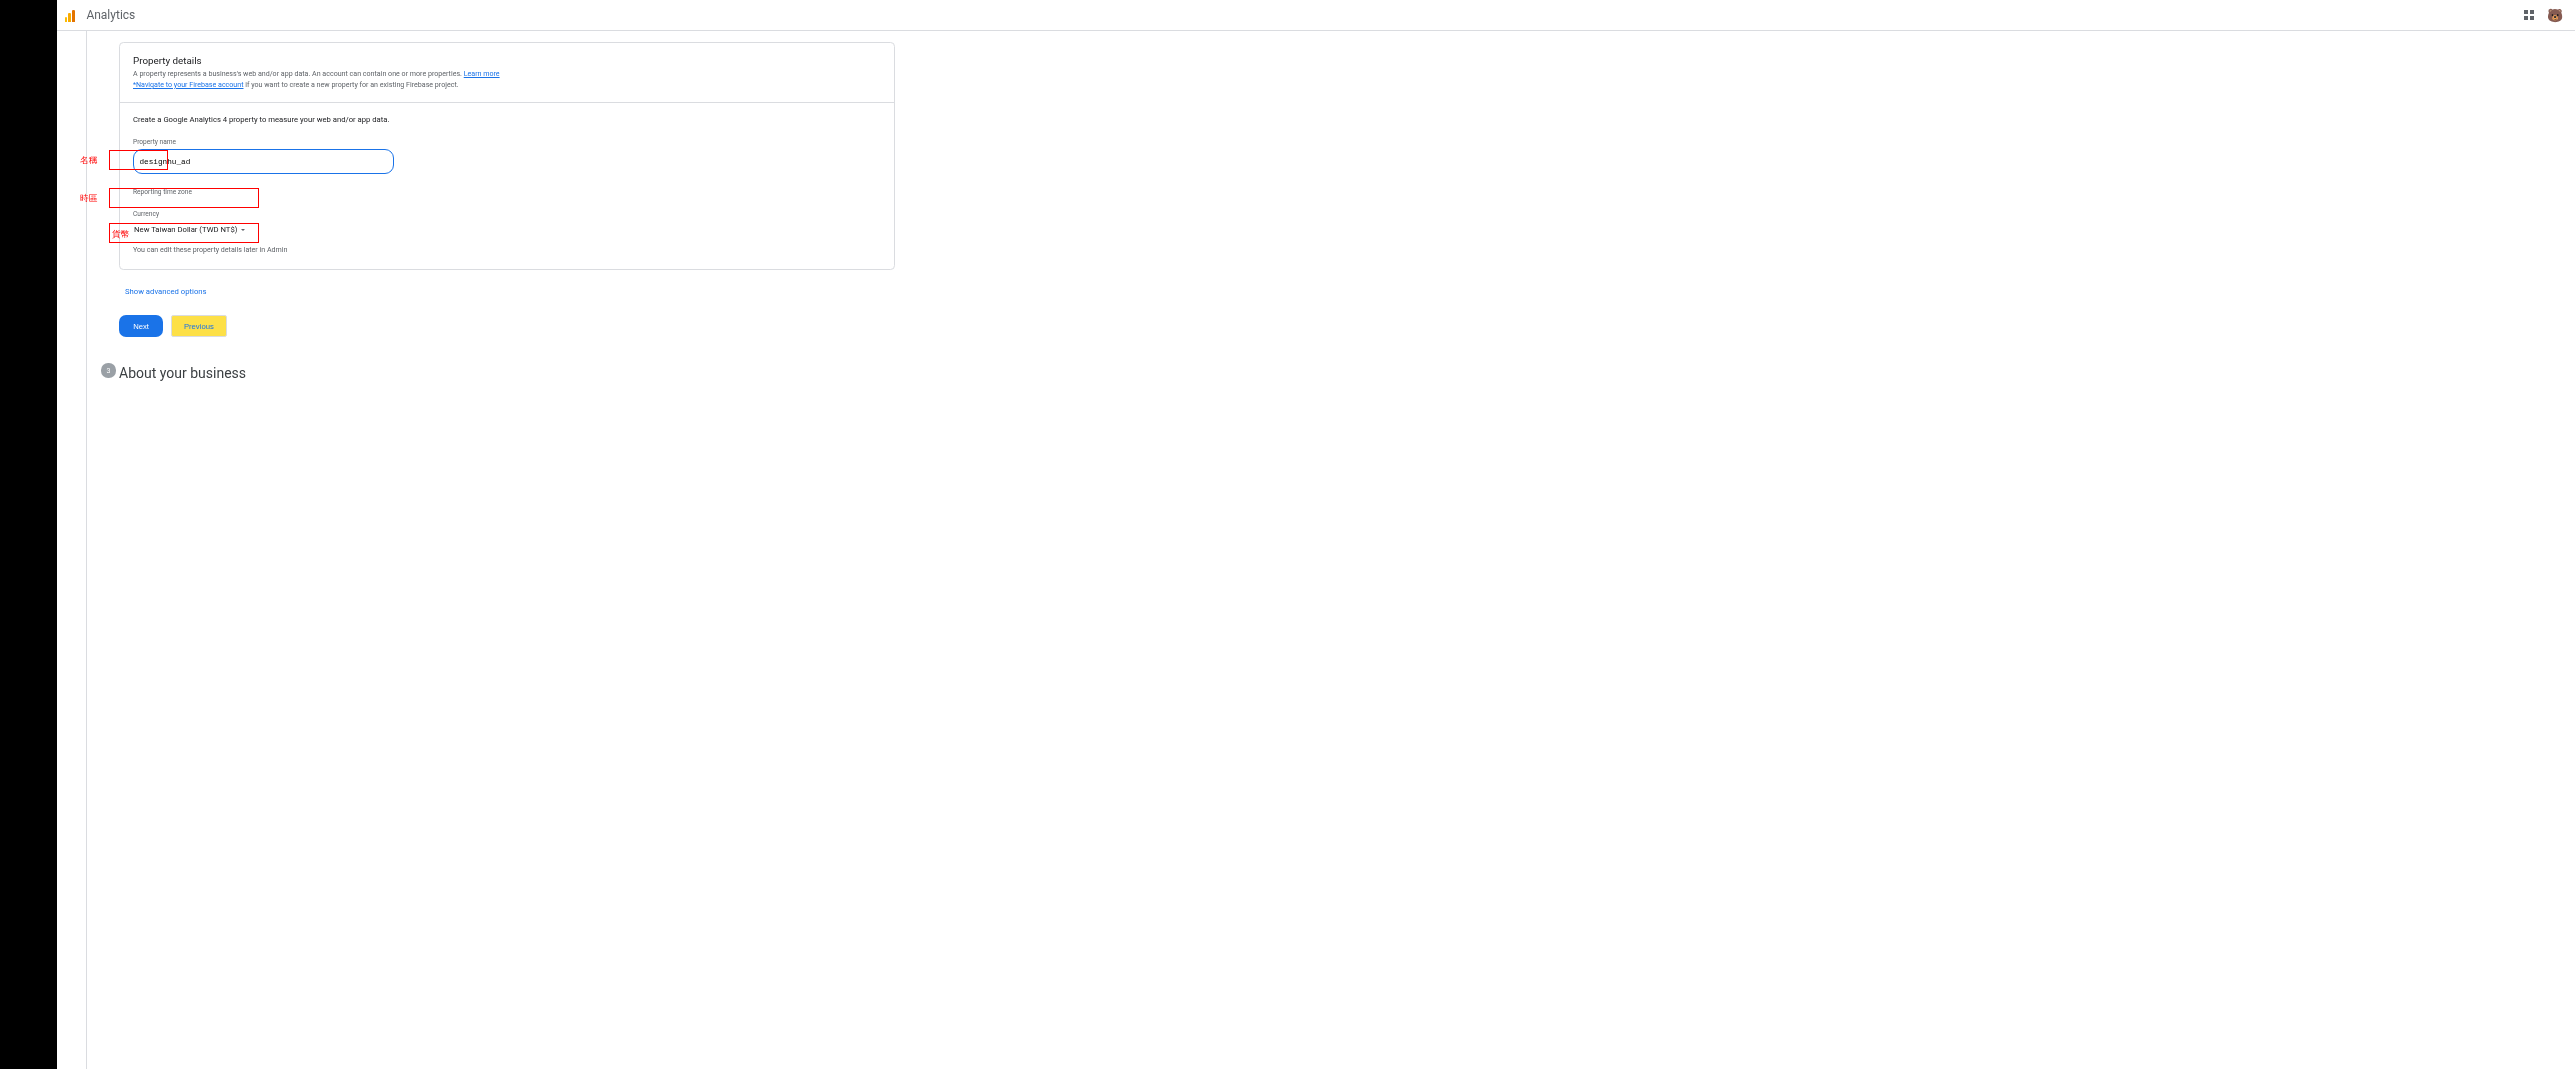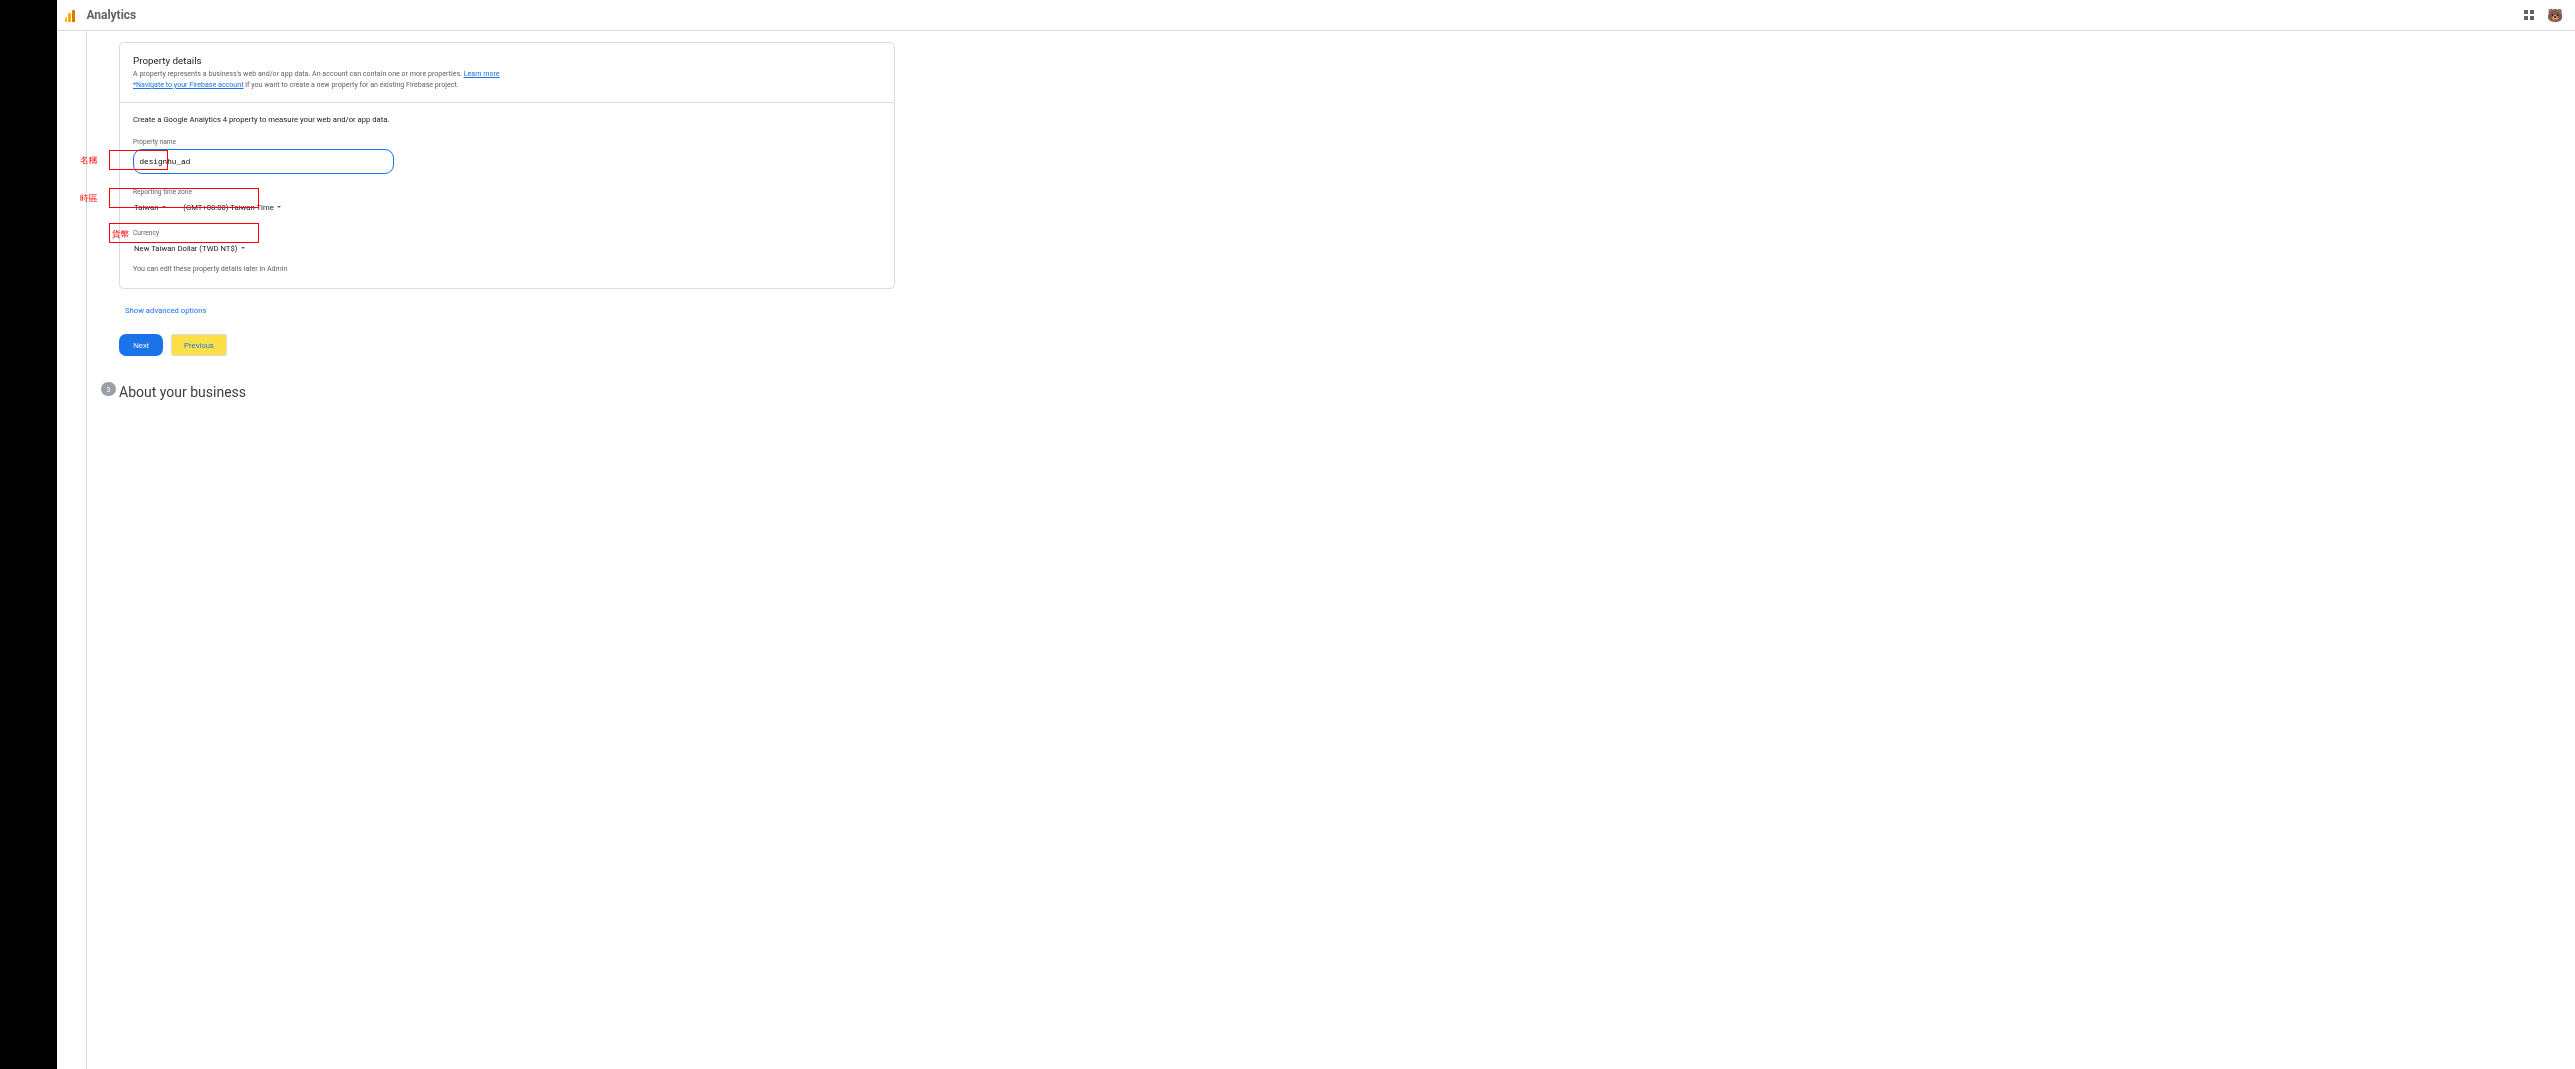--- a/index.html
+++ b/index.html
@@ -41,21 +41,21 @@
       display: flex;
       align-items: flex-end;
       gap: 1.1px;
     }
     .ga-logo .bar1 { width: 2.7px; height: 4.9px; background: #fbbc04; border-radius: 1.1px 1.1px 0 0; }
     .ga-logo .bar2 { width: 2.7px; height: 8.2px; background: #f9ab00; border-radius: 1.1px 1.1px 0 0; }
     .ga-logo .bar3 { width: 2.7px; height: 11.5px; background: #e37400; border-radius: 1.1px 1.1px 0 0; }
     .brand-name {
       font-size: 12px;
       color: #5f6368;
-      font-weight: 700;
+      font-weight: 400;
     }
     .header-right {
       display: flex;
       align-items: center;
       gap: 12px;
     }
     .apps-icon {
       width: 11px;
       height: 11px;
       display: grid;
@@ -280,30 +280,20 @@
 
       <div class="subtitle">Create a Google Analytics 4 property to measure your web and/or app data.</div>
 
       <div class="field-block">
         <div class="field-label">Property name</div>
         <input class="text-input" value="designhu_ad" style="">
       </div>
 
       <div class="field-block">
         <div class="field-label">Reporting time zone</div>
-        <div class="dropdown-row">
-          <div class="dropdown">
-            <span>Taiwan</span>
-            <span class="caret"></span>
-          </div>
-          <div class="dropdown">
-            <span>(GMT+08:00) Taiwan Time</span>
-            <span class="caret"></span>
-          </div>
-        </div>
       </div>
 
       <div class="field-block" style="margin-bottom:5.5px;">
         <div class="field-label">Currency</div>
         <div class="dropdown">
           <span>New Taiwan Dollar (TWD NT$)</span>
           <span class="caret"></span>
         </div>
       </div>
 

